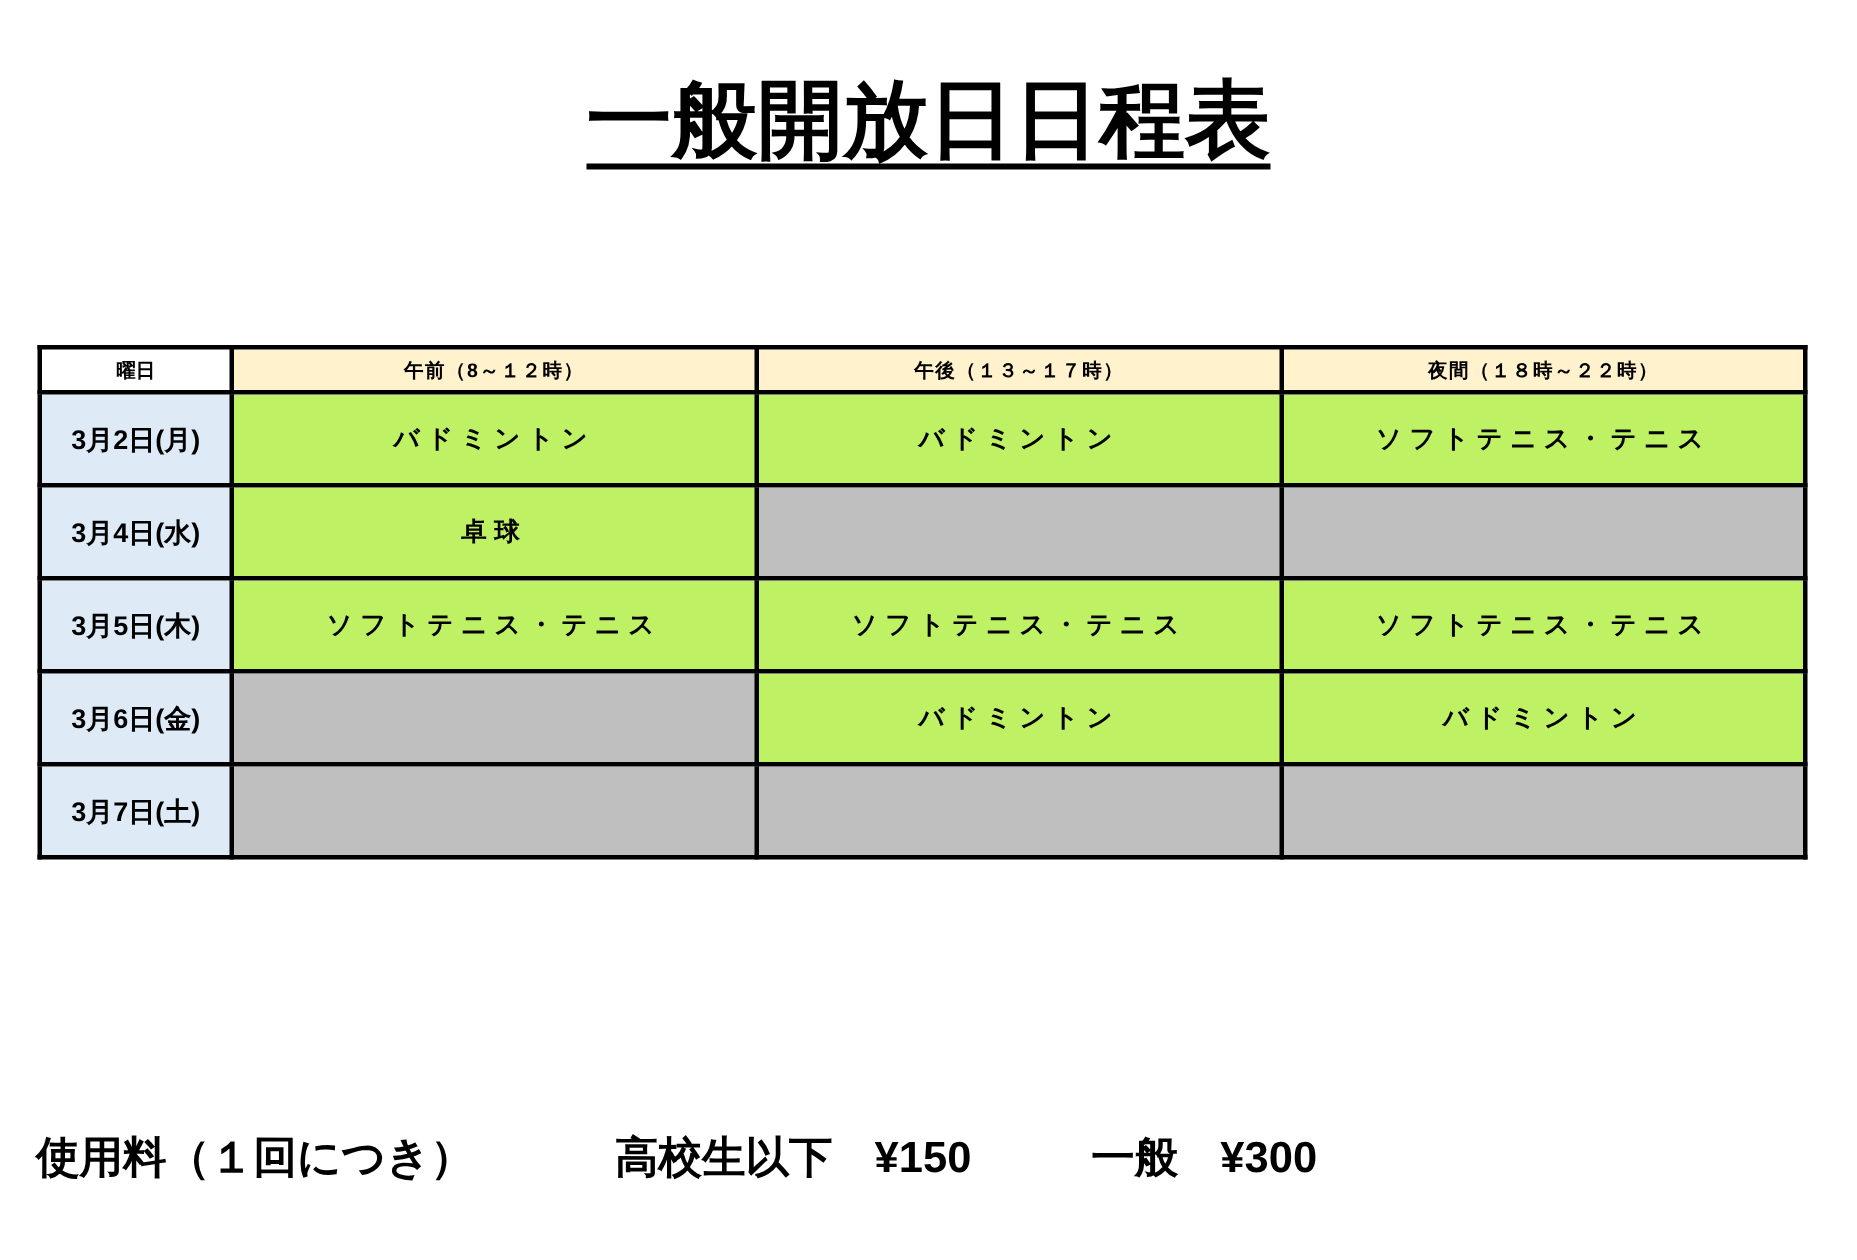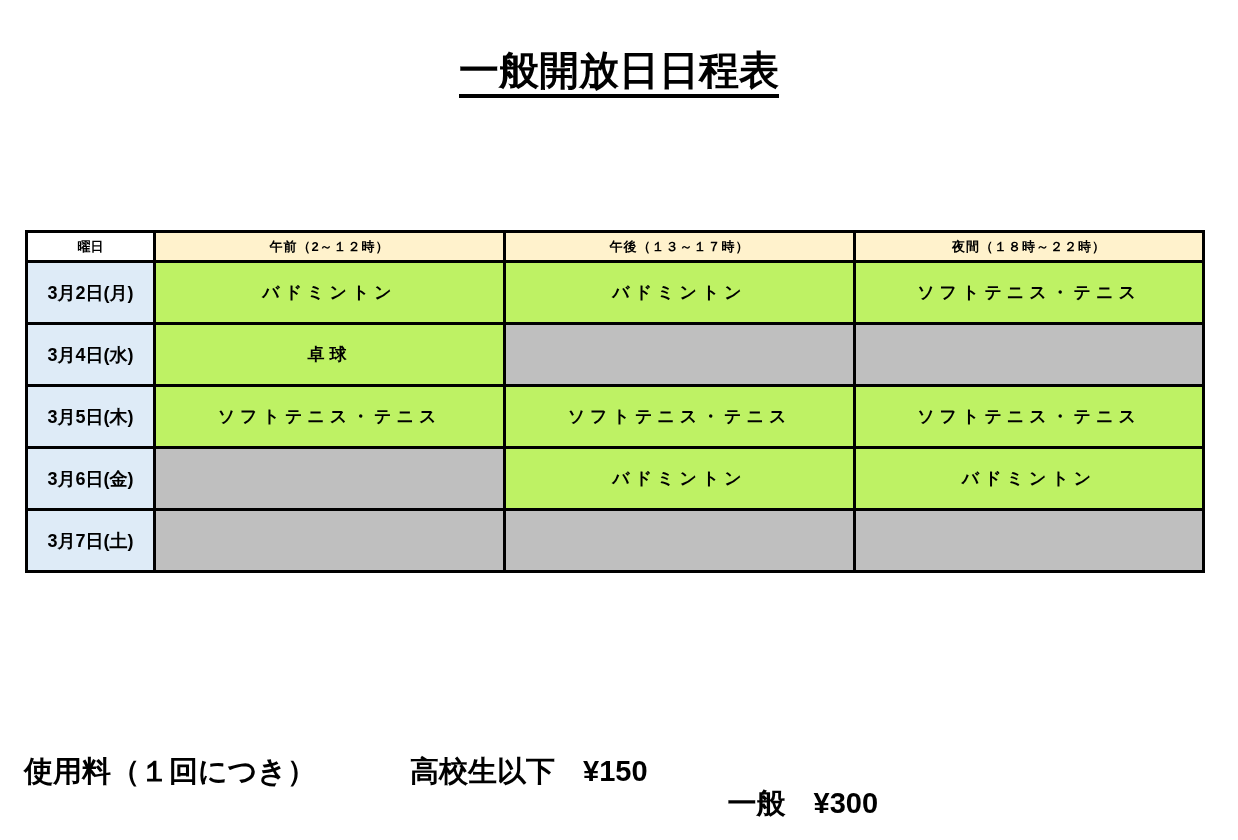--- a/index.html
+++ b/index.html
@@ -17,21 +17,21 @@
     font-family: "Liberation Sans", "DejaVu Sans", sans-serif;
     color: #000;
     position: relative;
     overflow: hidden;
   }
   .page-title {
     position: absolute;
     top: 46px; left: 0; right: 0;
     margin: 0;
     text-align: center;
-    font-size: 40px;
+    font-size: 57px;
     font-weight: bold;
     line-height: 1.2;
     text-decoration: underline;
     text-decoration-thickness: 4px;
     text-underline-offset: 10px;
   }
   table.schedule {
     position: absolute;
     top: 230px; left: 25px;
     width: 1177px;
@@ -71,39 +71,39 @@
   .fees {
     position: absolute;
     top: 752px; left: 24px;
     font-size: 29px;
     font-weight: bold;
     display: flex;
     align-items: flex-start;
     white-space: nowrap;
   }
   .fee-item-1 { margin-left: 94px; }
-  .fee-item-2 { margin-left: 80px; margin-top: 32px; }
+  .fee-item-2 { margin-left: 80px; }
   .fee-price { margin-left: 28px; }
 </style>
 </head>
 <body>
 
 <h1 class="page-title">一般開放日日程表</h1>
 
 <table class="schedule">
   <colgroup>
     <col style="width:128px">
     <col style="width:350px">
     <col style="width:350px">
     <col style="width:349px">
   </colgroup>
   <tbody>
     <tr class="col-header-row">
       <td class="day-col-header">曜日</td>
-      <td class="time-col-header">午前（2～１２時）</td>
+      <td class="time-col-header">午前（8～１２時）</td>
       <td class="time-col-header">午後（１３～１７時）</td>
       <td class="time-col-header">夜間（１８時～２２時）</td>
     </tr>
 
     <tr class="data-row">
       <td class="day-label">3月2日(月)</td>
       <td class="slot-cell" data-state="open">バドミントン</td>
       <td class="slot-cell" data-state="open">バドミントン</td>
       <td class="slot-cell" data-state="open">ソフトテニス・テニス</td>
     </tr>

